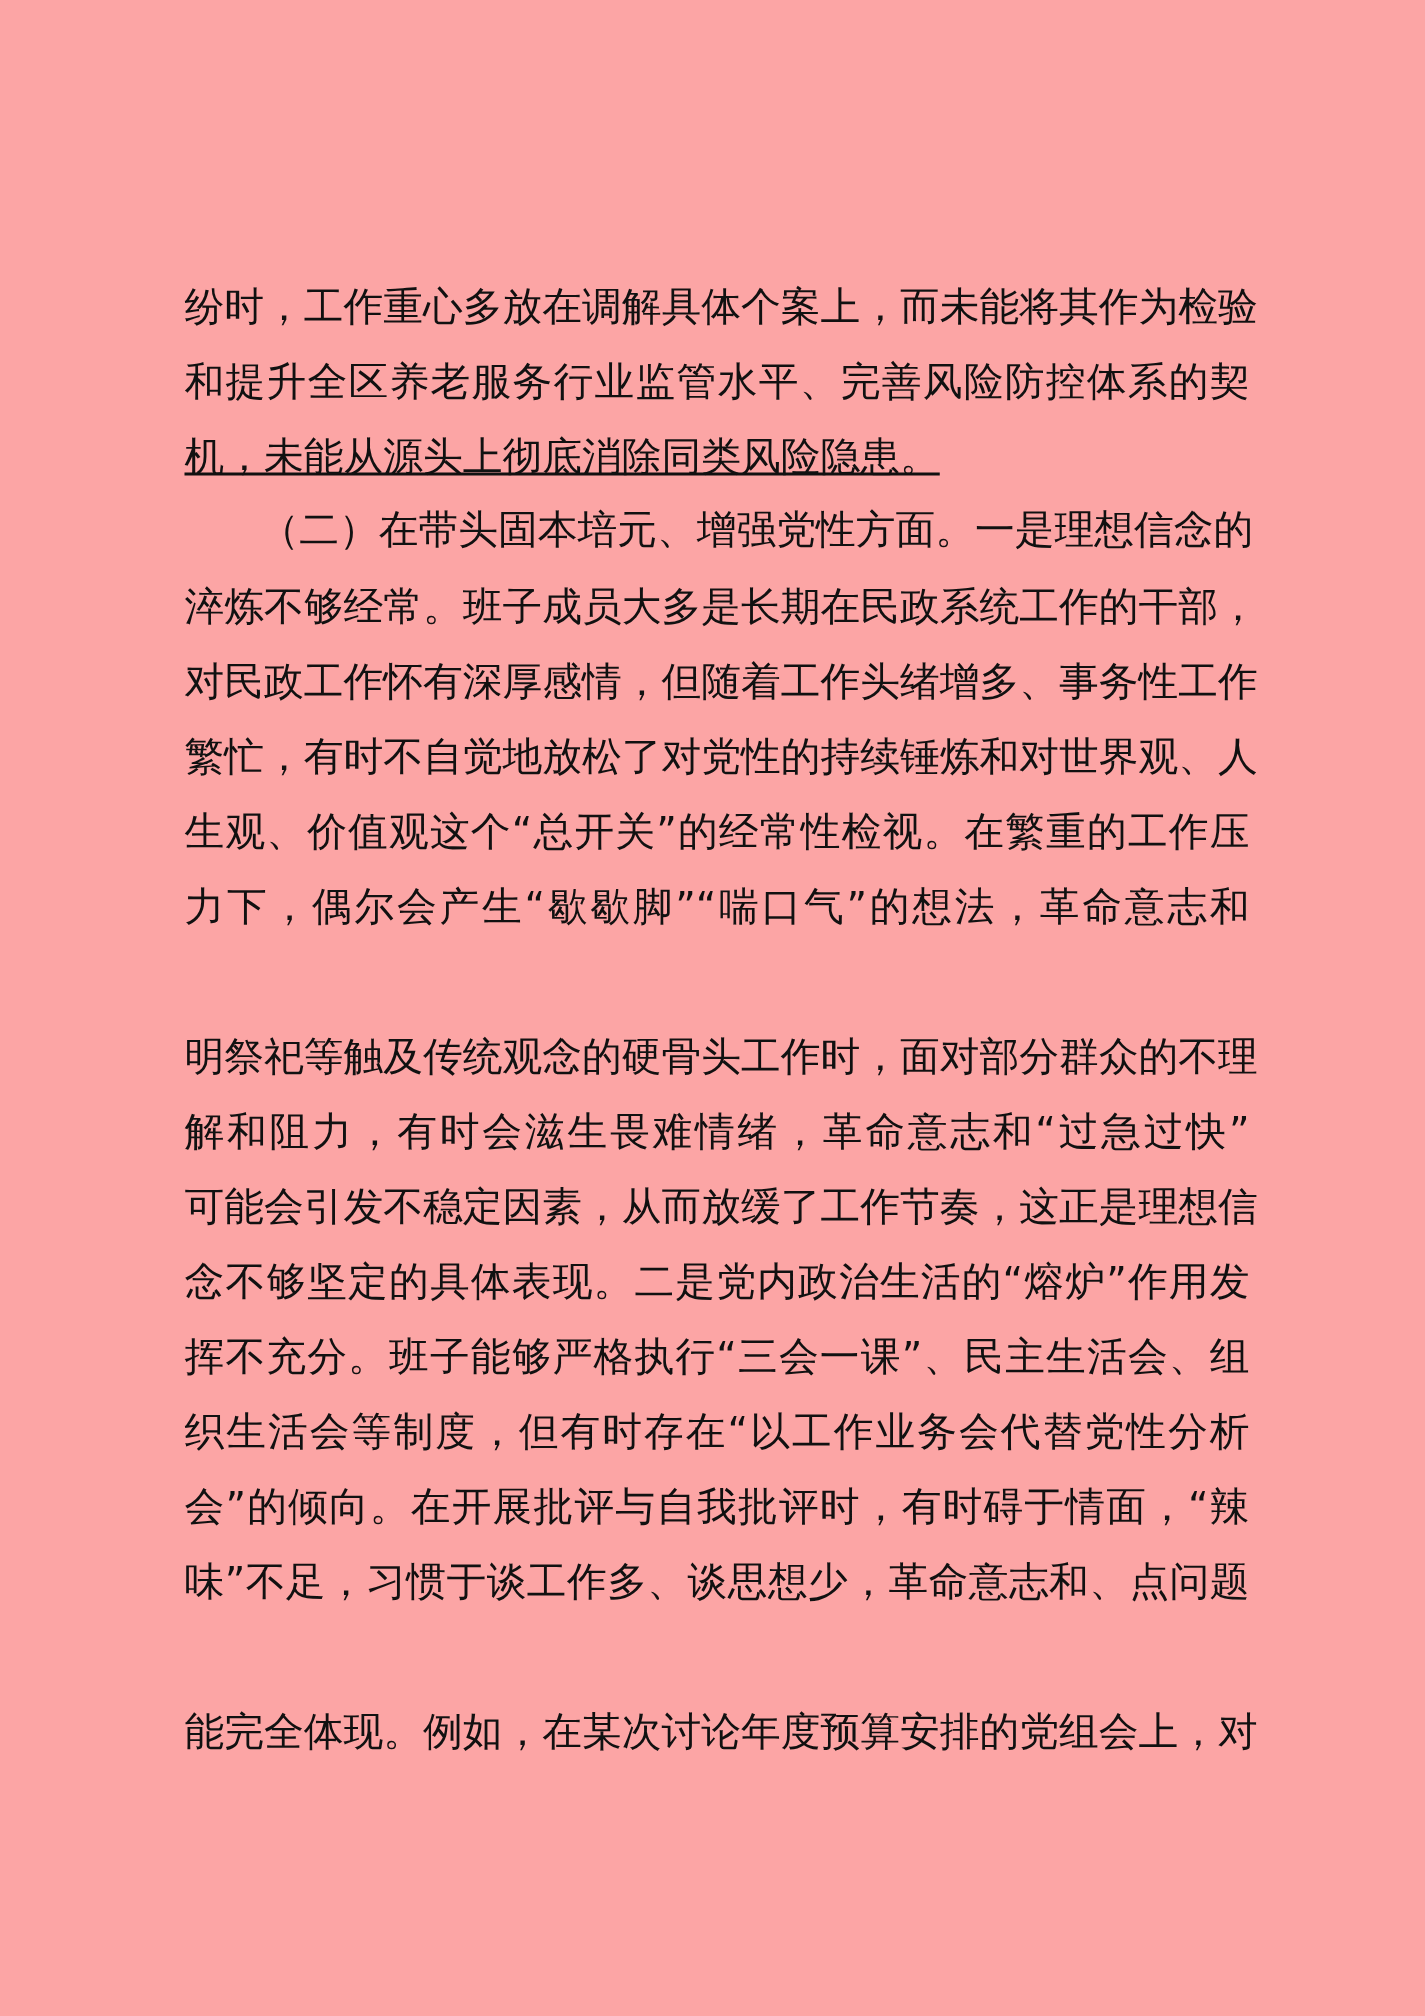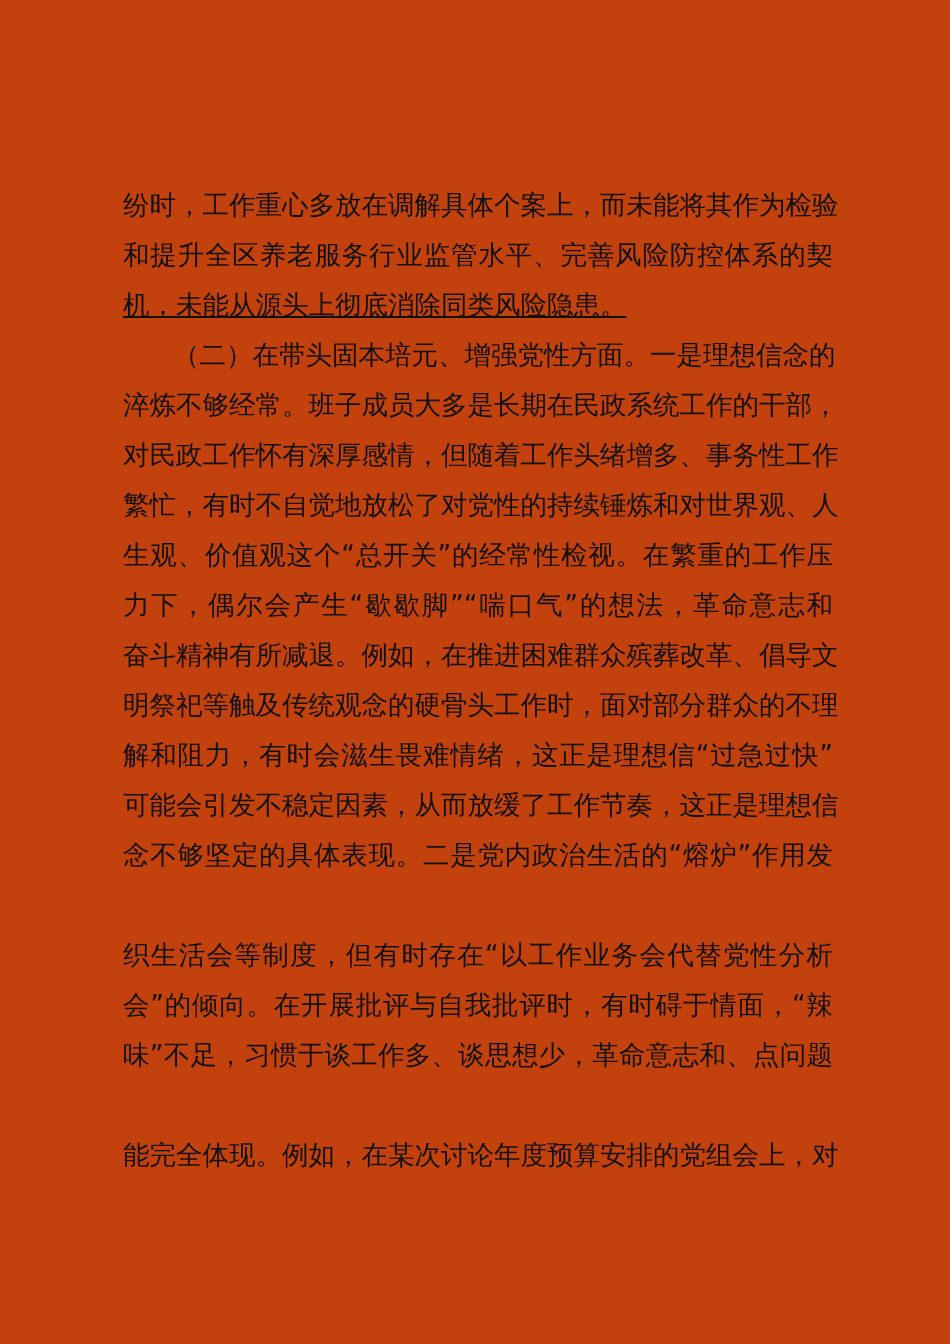--- a/index.html
+++ b/index.html
@@ -1,42 +1,42 @@
 <!DOCTYPE html>
 <html><head>
 <meta charset="utf-8">
 <style>
   html, body { margin:0; padding:0; background:#ffffff; }
   body { width:950px; height:1344px; position:relative; overflow:hidden; }
-  .page { position:absolute; left:0; top:0; width:950px; height:1344px; background:#c2410c; }
+  .page { position:absolute; left:0; top:0; width:950px; height:1344px; background:#fca5a5; }
   .line {
     position:absolute; left:123px; width:710px; height:50px;
     font-family:"DejaVu Sans", "Liberation Sans", sans-serif;
     font-size:26.5px; line-height:50px; color:#111111;
     white-space:nowrap; text-align:justify; text-align-last:justify;
     letter-spacing:0px;
   }
   .line.last { text-align-last:left;text-decoration:underline; }
-  .line.indent { left:173px; width:660px; }
+  .line.indent { left:173px; width:660px;font-family:Liberation Mono, monospace; }
 </style>
 </head>
 <body>
 
 <div class="page">
   <div class="line" style="top:180px">纷时，工作重心多放在调解具体个案上，而未能将其作为检验</div>
   <div class="line" style="top:230px">和提升全区养老服务行业监管水平、完善风险防控体系的契</div>
   <div class="line last" style="top:280px">机，未能从源头上彻底消除同类风险隐患。</div>
   <div class="line indent" style="top:330px">（二）在带头固本培元、增强党性方面。一是理想信念的</div>
   <div class="line" style="top:380px">淬炼不够经常。班子成员大多是长期在民政系统工作的干部，</div>
   <div class="line" style="top:480px">繁忙，有时不自觉地放松了对党性的持续锤炼和对世界观、人</div>
   <div class="line" style="top:430px">对民政工作怀有深厚感情，但随着工作头绪增多、事务性工作</div>
   <div class="line" style="top:530px">生观、价值观这个“总开关”的经常性检视。在繁重的工作压</div>
   <div class="line" style="top:580px">力下，偶尔会产生“歇歇脚”“喘口气”的想法，革命意志和</div>
-  <div class="line" style="top:630px">奋斗精神有所减退。例如，在推进困难群众殡葬改革、倡导文</div>
   <div class="line" style="top:680px">明祭祀等触及传统观念的硬骨头工作时，面对部分群众的不理</div>
-  <div class="line" style="top:730px">解和阻力，有时会滋生畏难情绪，这正是理想信“过急过快”</div>
+  <div class="line" style="top:730px">解和阻力，有时会滋生畏难情绪，革命意志和“过急过快”</div>
   <div class="line" style="top:780px">可能会引发不稳定因素，从而放缓了工作节奏，这正是理想信</div>
   <div class="line" style="top:830px">念不够坚定的具体表现。二是党内政治生活的“熔炉”作用发</div>
+  <div class="line" style="top:880px">挥不充分。班子能够严格执行“三会一课”、民主生活会、组</div>
   <div class="line" style="top:930px">织生活会等制度，但有时存在“以工作业务会代替党性分析</div>
   <div class="line" style="top:980px">会”的倾向。在开展批评与自我批评时，有时碍于情面，“辣</div>
   <div class="line" style="top:1030px">味”不足，习惯于谈工作多、谈思想少，革命意志和、点问题</div>
   <div class="line" style="top:1130px">能完全体现。例如，在某次讨论年度预算安排的党组会上，对</div>
 </div>
 
 </body></html>

